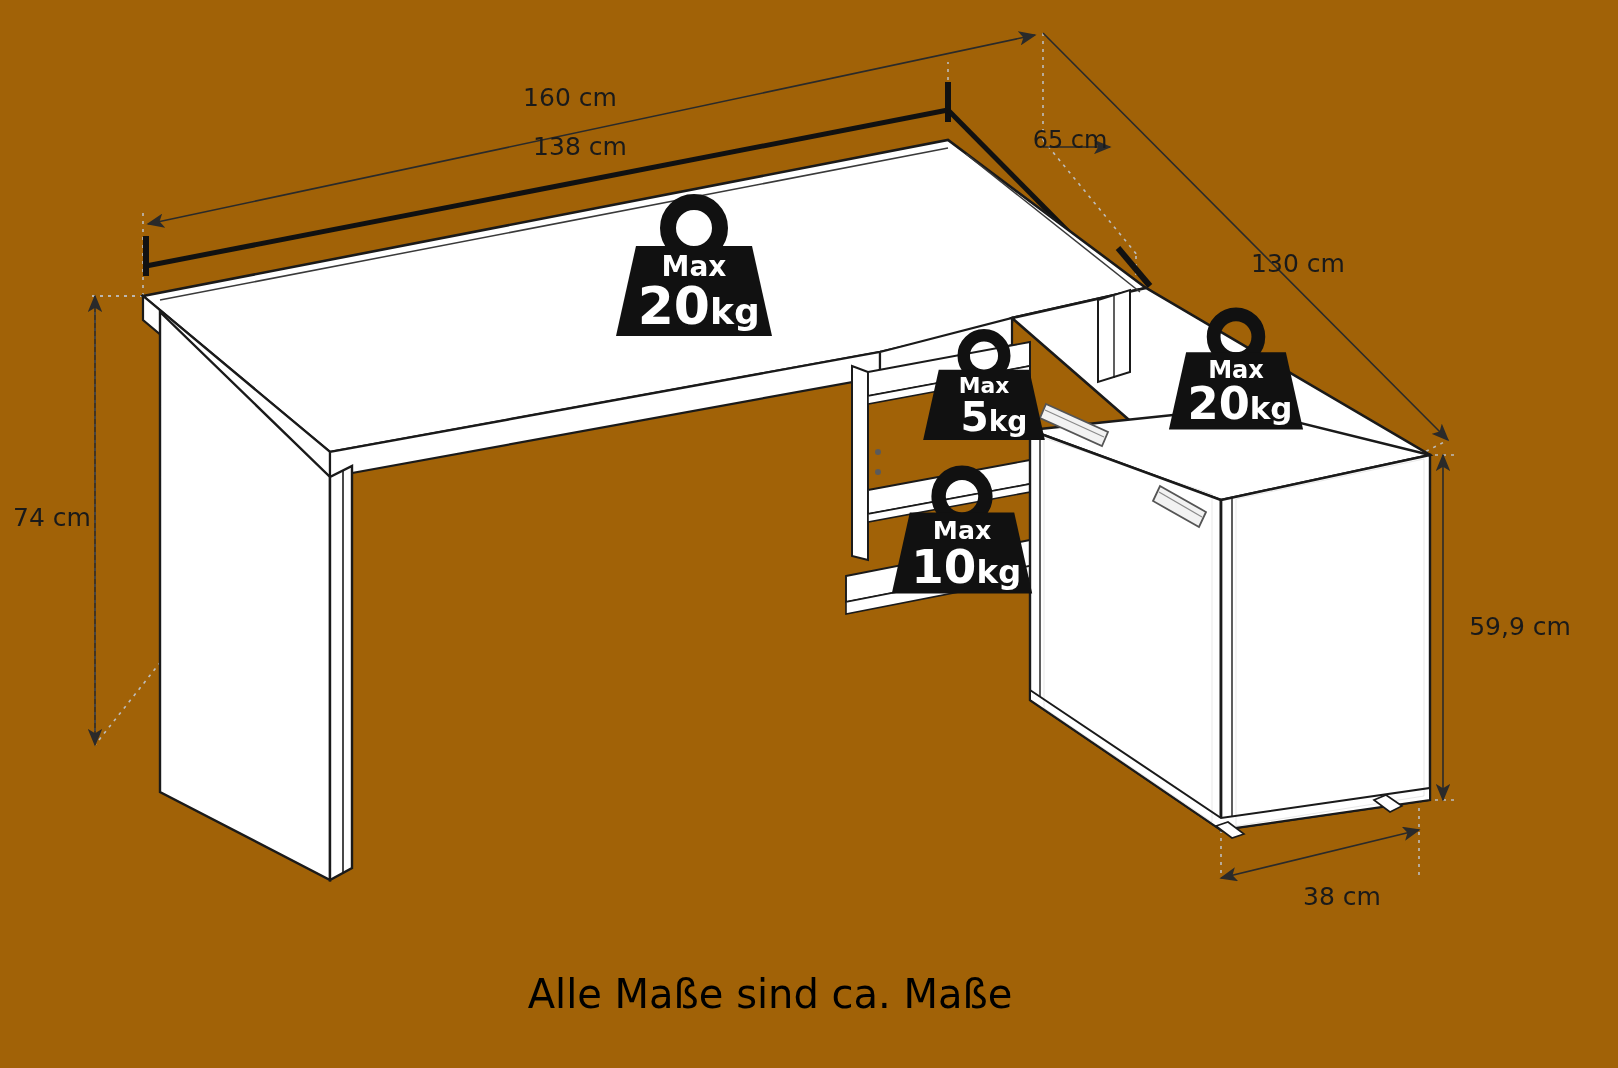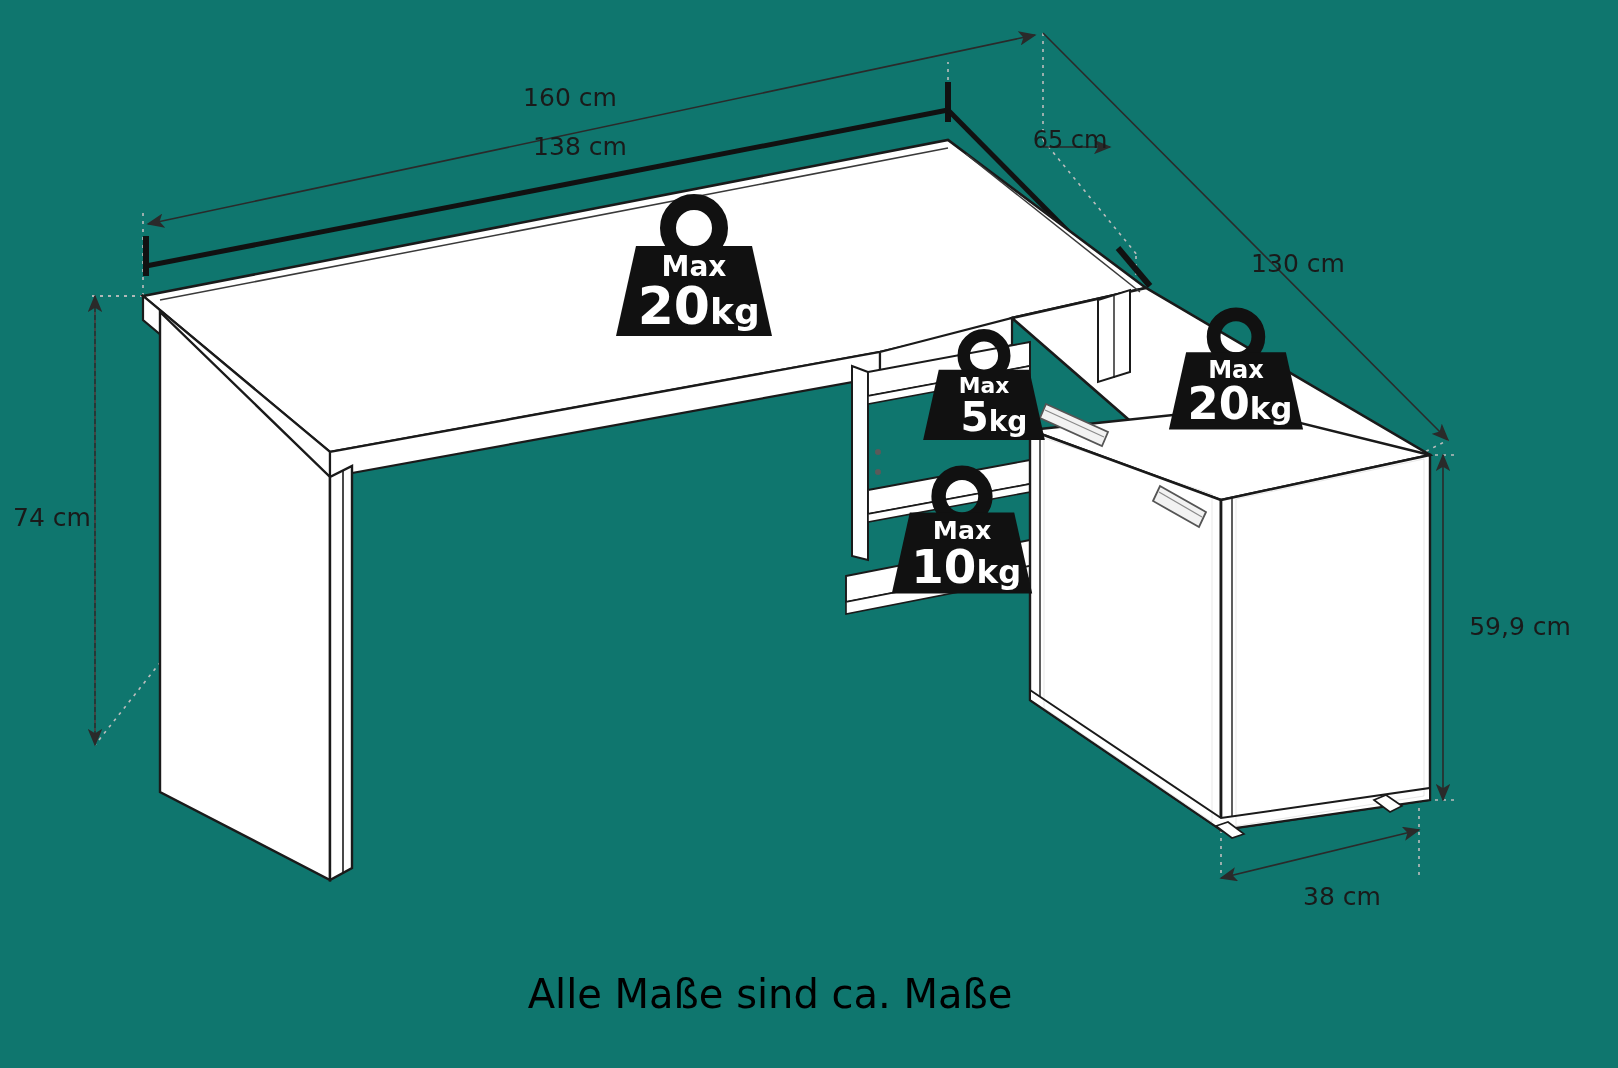--- a/index.html
+++ b/index.html
@@ -8,21 +8,21 @@
     padding: 0;
     background: #ffffff;
   }
   body {
     font-family: "DejaVu Sans", sans-serif;
   }
   #stage {
     position: relative;
     width: 1618px;
     height: 1068px;
-    background: #0f766e;
+    background: #a16207;
     overflow: hidden;
   }
   #stage svg {
     position: absolute;
     left: 0;
     top: 0;
   }
   .dim-label {
     font-family: "DejaVu Sans", sans-serif;
     font-size: 25px;

